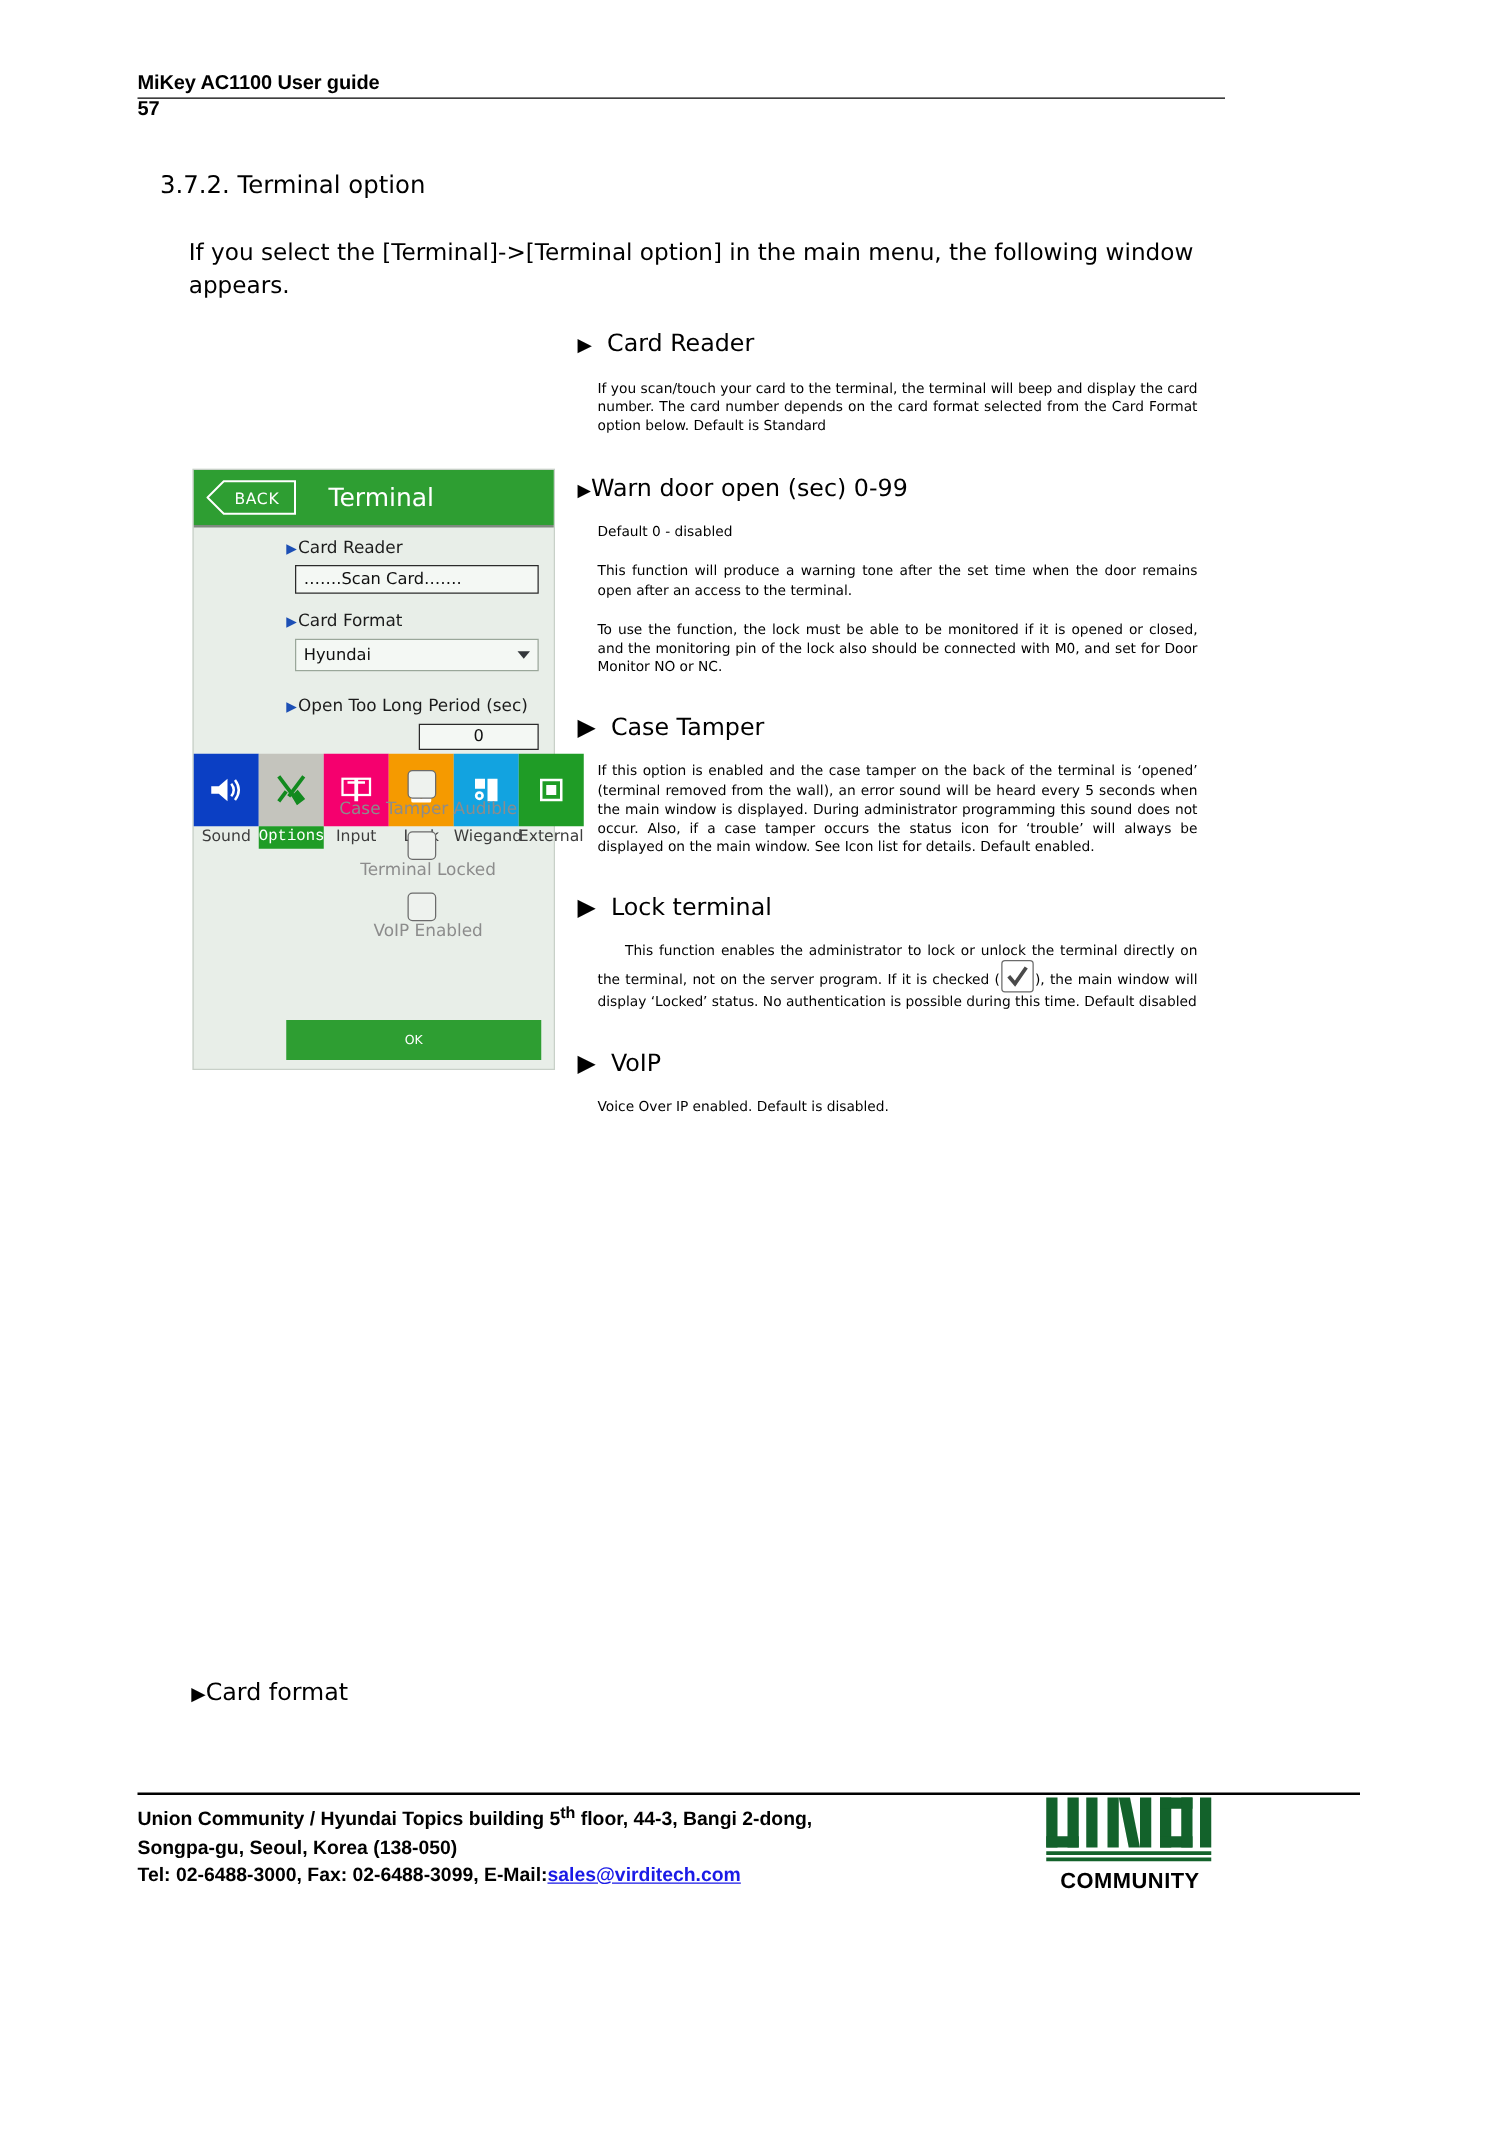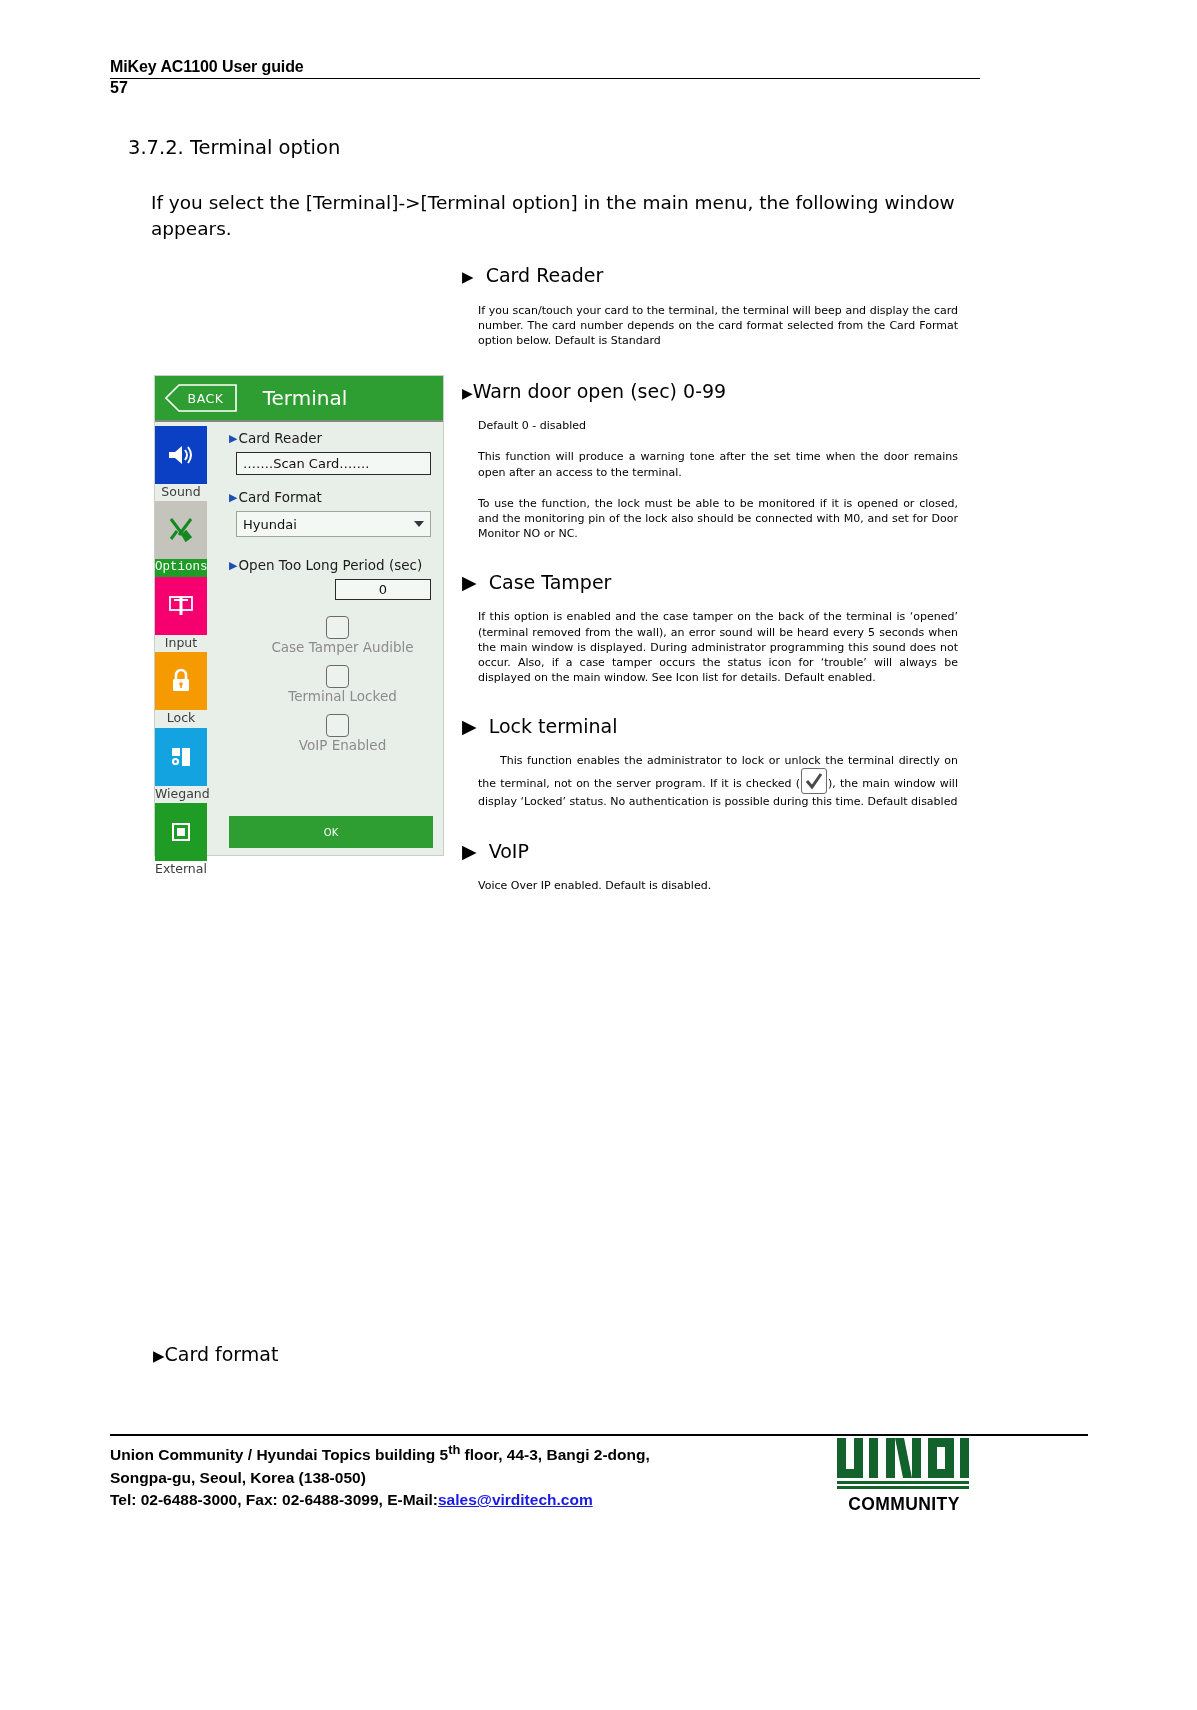--- a/index.html
+++ b/index.html
@@ -91,21 +91,22 @@
     display: flex;
     height: 436px;
     border-top: 2px solid #7e8a7e;
   }
 
   
   .term-sidebar {
     width: 68px;
     padding-top: 4px;
     display: flex;
-    flex-direction: column;
+    flex-direction: row;
+    align-items: center;
     flex: 0 0 68px;
   }
   .side-item { width: 52px; margin-bottom: 0px; }
   .side-tile {
     width: 52px; height: 58px;
     display: flex; align-items: center; justify-content: center;
   }
   .side-label {
     font-size: 12.5px;
     color: #3d3d3d;

